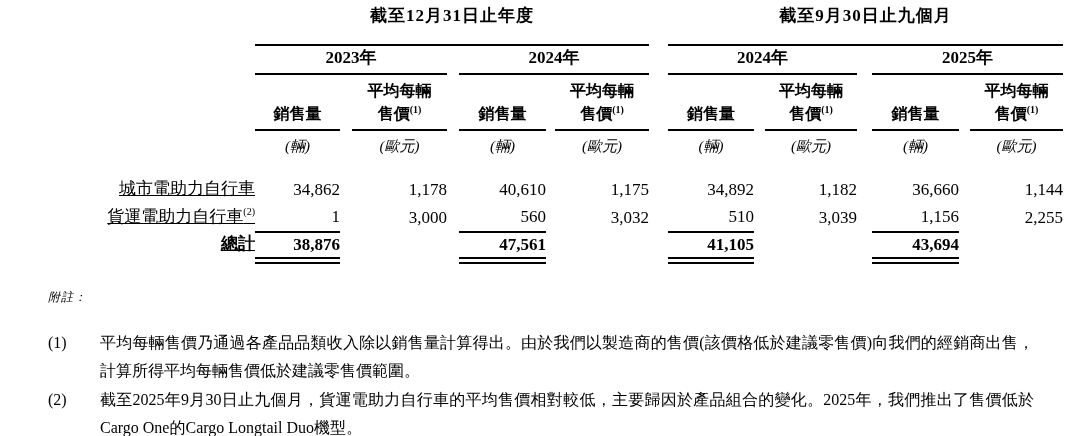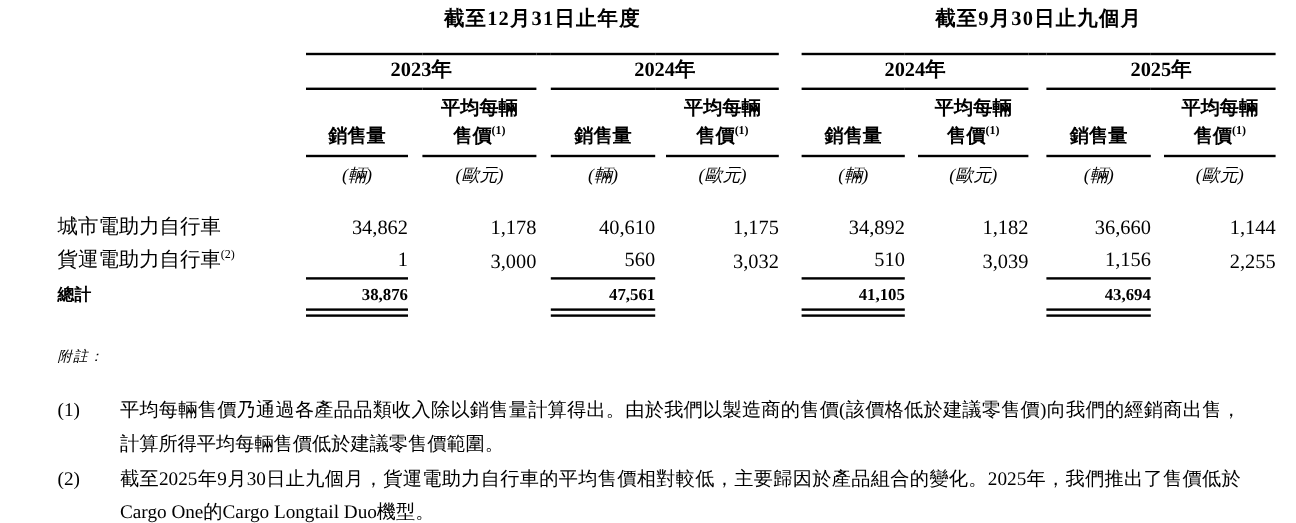--- a/index.html
+++ b/index.html
@@ -51,23 +51,23 @@
   tr.r-colhead { height: 56px; }
   tr.r-colhead th { font-size: 16px; font-weight: bold; text-align: center; padding-bottom: 4px; line-height: 1.45; margin-top: 12px; }
 
   tr.r-units { height: 28px; }
   tr.r-units td.unit { font-size: 15px; font-style: italic; text-align: center; vertical-align: middle; padding-top: 3px; }
 
   tr.r-data { height: 28px; }
   tr.r-data.first { height: 46px; }
   tr.r-data td { font-size: 17px; padding-bottom: 4px; }
   tr.r-total { height: 31px; }
-  tr.r-total td { font-size: 14px; }
-
-  td.c-lbl { text-align: left; font-size: 17px; }
+  tr.r-total td { font-size: 17px; }
+
+  td.c-lbl { text-align: right; font-size: 17px; text-decoration: underline; }
   td.c-num { text-align: right; font-size: 17px; }
   td.sub { border-bottom: 2px solid #000; }
 
   tr.r-total td.c-lbl { font-weight: bold; padding-bottom: 8px; }
   td.tot { border-bottom: 2px solid #000; padding-bottom: 3px; font-weight: bold; }
   td.tot .v { display: block; border-bottom: 2px solid #000; padding-bottom: 2px; text-align: right; }
 
   sup.sup { font-size: 10px; vertical-align: super; line-height: 0; font-weight: bold; }
   sup.sup-lbl { font-size: 10px; vertical-align: super; line-height: 0; font-weight: normal; }
 

